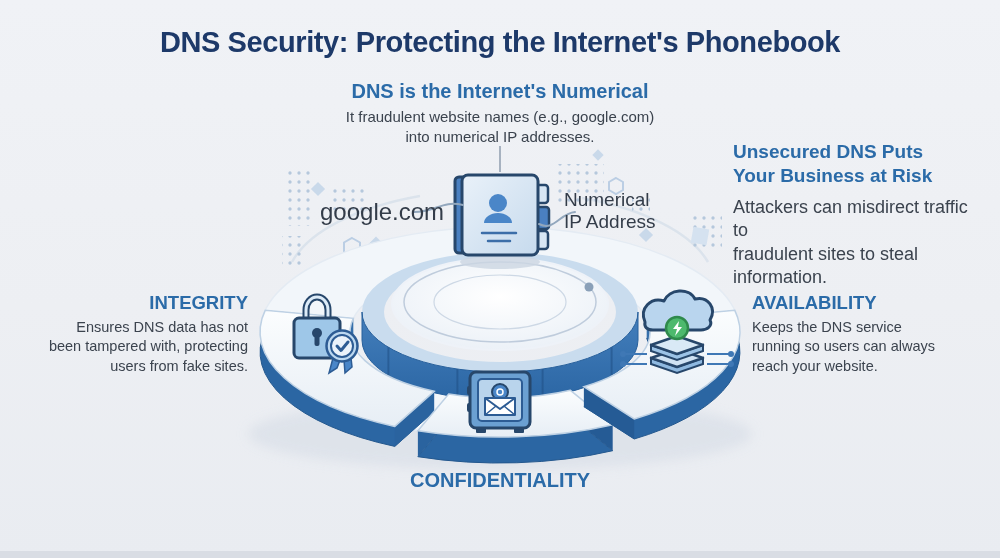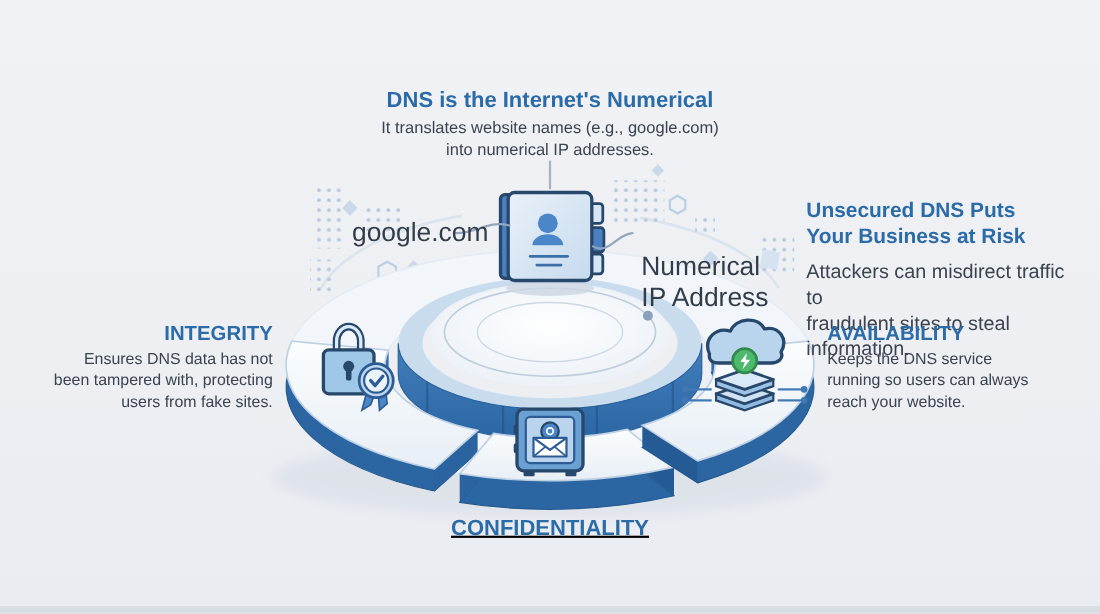--- a/index.html
+++ b/index.html
@@ -2,39 +2,39 @@
 <html><head>
 <meta charset="utf-8">
 <style>
   html,body{margin:0;padding:0;background:#dfe2e8;}
   .stage{
     position:relative;width:1000px;height:558px;overflow:hidden;
     background:linear-gradient(180deg,#f0f2f6 0%,#edeff3 55%,#e9ecf1 100%);
     font-family:"Liberation Sans","DejaVu Sans",sans-serif;
   }
   svg.diagram{position:absolute;left:0;top:0;}
-  .pre{white-space:pre-line;margin-top:40px;}
+  .pre{white-space:pre-line;}
   h1.title{
     position:absolute;top:26px;left:0;width:1000px;margin:0;text-align:center;
     font-size:29px;font-weight:bold;color:#1d3969;letter-spacing:-0.4px;
   }
   .intro{position:absolute;left:290px;top:80px;width:420px;text-align:center;}
   .h{font-size:20px;font-weight:bold;color:#2b6ba8;}
   .body{font-size:15px;color:#3b434e;line-height:1.32;margin-top:4px;}
   .risk{position:absolute;left:733px;top:140px;width:245px;}
   .risk .h{font-size:19px;line-height:1.24;}
   .risk .body{font-size:18px;margin-top:9px;line-height:1.3;}
   .pillar .h{font-size:18.5px;}
   .pillar .body{font-size:14.5px;line-height:1.33;}
   .integrity{position:absolute;left:20px;top:292px;width:228px;text-align:right;}
   .availability{position:absolute;left:752px;top:292px;width:215px;}
-  .confidentiality{position:absolute;left:310px;top:469px;width:380px;text-align:center;text-decoration:underline;}
+  .confidentiality{position:absolute;left:310px;top:469px;width:380px;text-align:center;}
   .confidentiality .h{font-size:20px;}
   .label-google{position:absolute;left:320px;top:198px;font-size:24px;color:#333c49;}
-  .label-ip{position:absolute;left:583px;top:189px;font-size:24px;color:#333c49;line-height:1.18;}
+  .label-ip{position:absolute;left:564px;top:189px;font-size:19px;color:#333c49;line-height:1.18;}
   .bottom-strip{position:absolute;left:0;bottom:0;width:1000px;height:7px;background:#d9dde4;}
 </style>
 </head>
 <body>
 
 <div class="stage">
 
   <svg class="diagram" width="1000" height="558" viewBox="0 0 1000 558">
     <defs>
       <linearGradient id="topGrad" x1="0" y1="0" x2="0" y2="1">
@@ -192,24 +192,25 @@
       <circle cx="-2" cy="-12" r="9" fill="#4a86c8"></circle>
       <path d="M -16,8 a 14,10 0 0 1 28,0 Z" fill="#4a86c8"></path>
       <line x1="-18" y1="18" x2="16" y2="18" stroke="#3c6ea8" stroke-width="2.5" stroke-linecap="round"></line>
       <line x1="-12" y1="26" x2="10" y2="26" stroke="#3c6ea8" stroke-width="2.5" stroke-linecap="round"></line>
     </g>
 
     <path d="M 414,212 C 436,212 442,200 463,205" fill="none" stroke="#92a7bd" stroke-width="2" stroke-linecap="round"></path>
     <path d="M 539,224 C 554,232 560,213 575,212" fill="none" stroke="#92a7bd" stroke-width="2" stroke-linecap="round"></path>
   </svg>
 
+  <h1 class="title">DNS Security: Protecting the Internet's Phonebook</h1>
 
   <div class="intro">
     <div class="h">DNS is the Internet's Numerical</div>
-    <div class="body pre">It translates website names (e.g., google.com)
+    <div class="body pre">It fraudulent website names (e.g., google.com)
 into numerical IP addresses.</div>
   </div>
 
   <div class="risk">
     <div class="h pre">Unsecured DNS Puts
 Your Business at Risk</div>
     <div class="body pre">Attackers can misdirect traffic to
 fraudulent sites to steal information.</div>
   </div>
 

